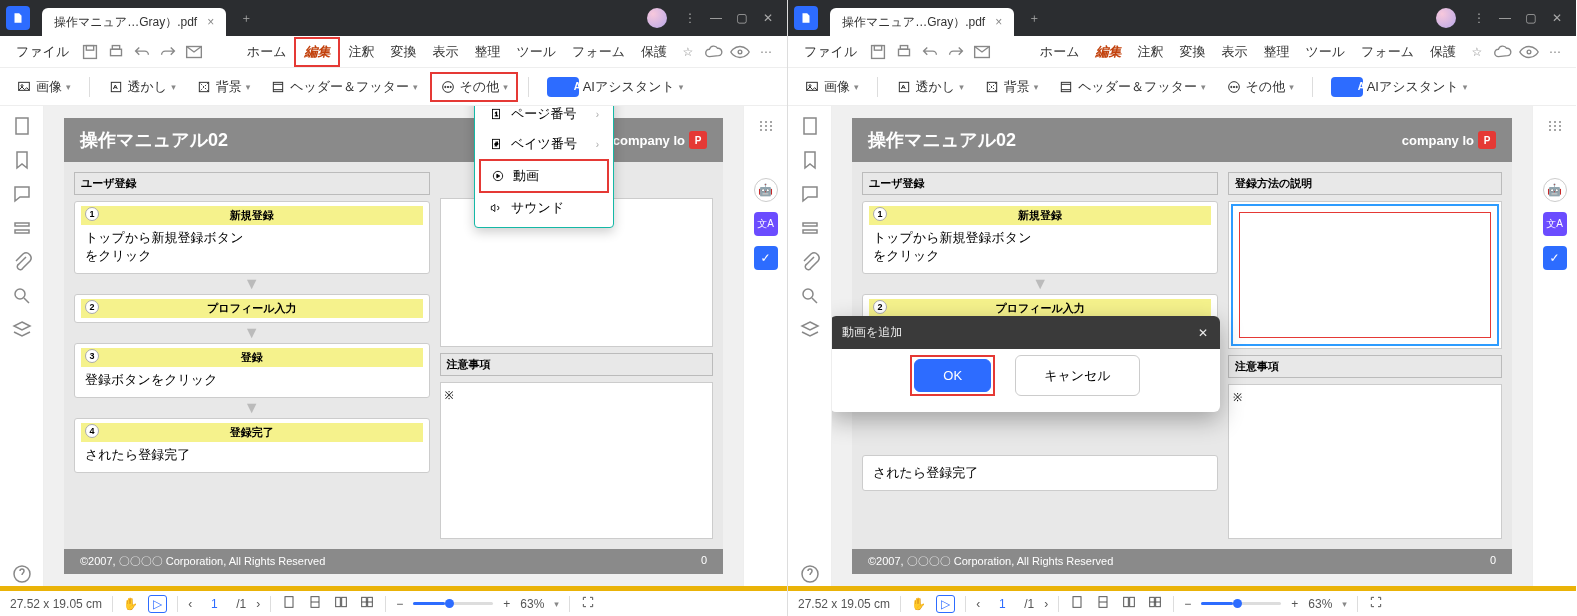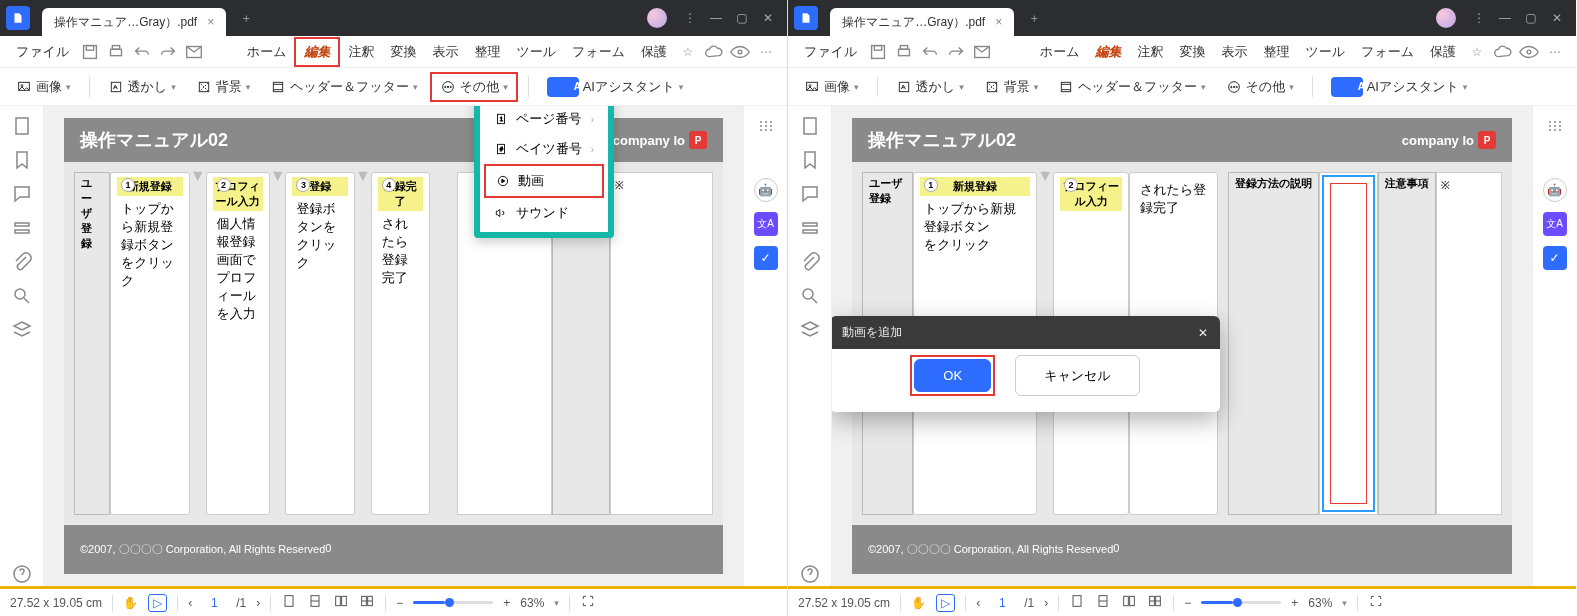--- a/index.html
+++ b/index.html
@@ -43,35 +43,35 @@
   .side-icon { width: 24px; height: 24px; display: flex; align-items: center; justify-content: center; color: #888; border-radius: 4px; }
   .side-icon.purple { background: #6b4cff; color: #fff; }
   .side-icon.check { background: #2d6cff; color: #fff; }
   .side-spacer { flex: 1; }
 
   .canvas { flex: 1; background: #f0f0f0; padding: 12px 20px; overflow: hidden; position: relative; }
   .page { background: #8a8a8a; padding: 0; border-radius: 2px; height: 100%; display: flex; flex-direction: column; }
   .page-header { background: #8a8a8a; color: #fff; padding: 10px 16px; font-size: 18px; font-weight: bold; display: flex; align-items: center; justify-content: space-between; }
   .logo-badge { background: #e53935; color: #fff; width: 18px; height: 18px; border-radius: 3px; font-size: 10px; display: flex; align-items: center; justify-content: center; }
   .page-body { flex: 1; background: #e8e8e8; padding: 10px; display: flex; gap: 10px; font-size: 11px; }
-  .col { display: flex; flex-direction: row; }
+  .col { display: flex; flex-direction: column; gap: 6px; }
   .col.left { flex: 1.3; }
   .col.right { flex: 1; }
   .section-title { background: #e8e8e8; border: 1px solid #bbb; padding: 3px 6px; font-size: 11px; font-weight: bold; }
   .step { background: #fff; border: 1px solid #ccc; border-radius: 3px; padding: 4px 6px; }
   .step-head { background: #f5f28c; font-weight: bold; text-align: center; padding: 2px; position: relative; font-size: 11px; }
   .step-num { position: absolute; left: 4px; top: 1px; background: #fff; border: 1px solid #aaa; border-radius: 50%; width: 14px; height: 14px; font-size: 9px; display: flex; align-items: center; justify-content: center; }
   .step-body { padding: 4px; font-size: 13px; }
   .arrow { text-align: center; color: #bbb; font-size: 16px; line-height: 8px; }
   .box-tall { background: #fff; border: 1px solid #ccc; flex: 1; min-height: 140px; position: relative; }
   .box-note { background: #fff; border: 1px solid #ccc; padding: 4px; font-size: 11px; flex: 1; }
-  .page-footer { background: #8a8a8a; color: #fff; padding: 17px 16px; font-size: 11px; display: flex; }
-
-  
-  .dropdown { position: absolute; background: #fff; border: 6px solid #14b8a6; box-shadow: 0 4px 12px rgba(0,0,0,.2); border-radius: 4px; padding: 4px; z-index: 100; min-width: 140px; }
+  .page-footer { background: #8a8a8a; color: #fff; padding: 5px 16px; font-size: 11px; display: flex; justify-content: space-between; }
+
+  
+  .dropdown { position: absolute; background: #fff; border: 1px solid #14b8a6; box-shadow: 0 4px 12px rgba(0,0,0,.2); border-radius: 4px; padding: 4px; z-index: 100; min-width: 140px; }
   .dd-item { display: flex; align-items: center; gap: 8px; padding: 6px 10px; font-size: 13px; }
   .dd-item .chev-r { margin-left: auto; color: #aaa; font-size: 10px; }
   .dd-item svg { width: 14px; height: 14px; }
 
   
   .dialog { position: absolute; background: #fff; border-radius: 6px; box-shadow: 0 8px 24px rgba(0,0,0,.3); z-index: 200; width: 390px; }
   .dlg-title { background: #3a3a3a; color: #eee; padding: 8px 12px; display: flex; justify-content: space-between; align-items: center; border-radius: 6px 6px 0 0; font-size: 12px; }
   .dlg-body { padding: 16px; }
   .dlg-label { font-size: 13px; margin-bottom: 10px; }
   .dlg-row { display: flex; gap: 8px; align-items: center; }
@@ -79,21 +79,21 @@
   .dlg-browse { border: 1px solid #ccc; border-radius: 8px; padding: 4px 8px; font-weight: bold; letter-spacing: 2px; }
   .dlg-buttons { display: flex; justify-content: center; gap: 20px; padding: 6px 16px 16px; }
   .btn { padding: 8px 28px; border-radius: 6px; font-size: 13px; border: 1px solid #ccc; background: #fff; }
   .btn.primary { background: #2d6cff; color: #ffffff; border-color: #2d6cff; }
 
   
   .video-box { position: absolute; border: 2px solid #2d9cff; }
   .video-inner { position: absolute; border: 1px solid #e53935; }
 
   
-  .statusbar { height: 30px; border-top: 3px solid #eab308; display: flex; align-items: center; padding: 0 10px; gap: 10px; font-size: 12px; color: #555; }
+  .statusbar { height: 30px; border-top: 5px solid #eab308; display: flex; align-items: center; padding: 0 10px; gap: 10px; font-size: 12px; color: #555; }
   .sb-sep { width: 1px; height: 16px; background: #ddd; }
   .sb-input { width: 24px; text-align: center; border: none; color: #2d6cff; font-size: 12px; }
   .slider { width: 80px; height: 3px; background: #ddd; position: relative; border-radius: 2px; }
   .slider::after { content: ''; position: absolute; left: 0; width: 40%; height: 100%; background: #2d6cff; border-radius: 2px; }
   .slider-thumb { position: absolute; left: 40%; top: -3px; width: 9px; height: 9px; border-radius: 50%; background: #2d6cff; }
 
   
   .ic { stroke: currentColor; stroke-width: 1.5; fill: none; }
 </style>
 </head>
@@ -294,24 +294,20 @@
             <div class="step">
               <div class="step-head"><span class="step-num">1</span><span>新規登録</span></div>
               <div class="step-body">
                     <div>トップから新規登録ボタン</div>
                     <div>をクリック</div>
                   </div>
             </div>
             <div class="arrow">▼</div>
             <div class="step">
               <div class="step-head"><span class="step-num">2</span><span>プロフィール入力</span></div>
-              <div class="step-body">
-                    <div>個人情報登録画面で</div>
-                    <div>プロフィールを入力</div>
-                  </div>
             </div>
             <div class="arrow">▼</div>
             <div class="step">
               <div class="step-head"><span class="step-num">3</span><span>登録</span></div>
               <div class="step-body">
                     <div>登録ボタンをクリック</div>
                   </div>
             </div>
             <div class="arrow">▼</div>
             <div class="step">

